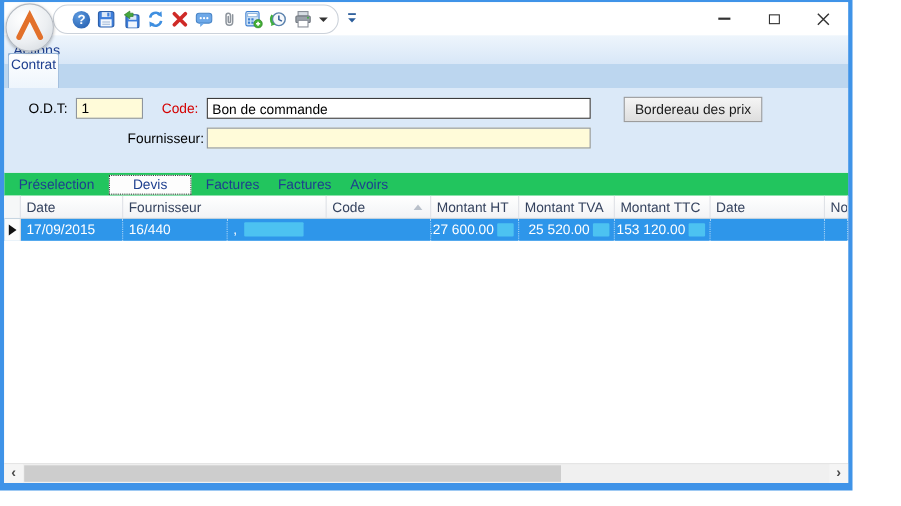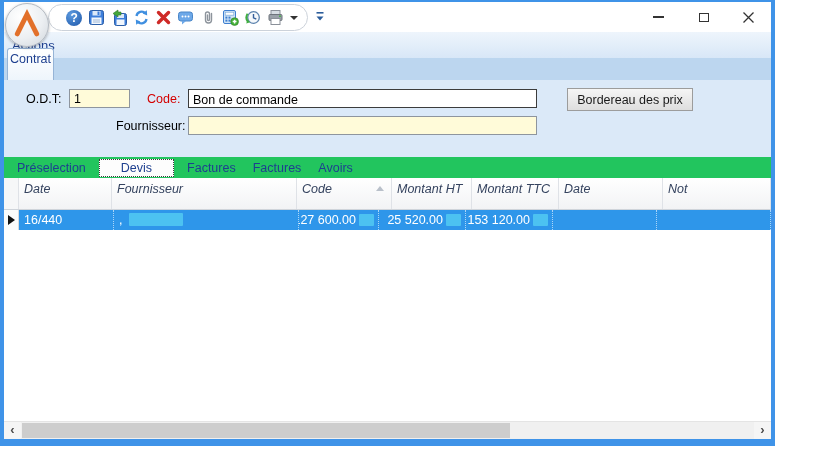--- a/index.html
+++ b/index.html
@@ -48,22 +48,22 @@
   .btn{position:absolute;left:563px;top:8px;width:126px;height:23px;
        background:linear-gradient(#f5f5f5,#dedede);border:1px solid #9c9c9c;
        font-size:12.5px;color:#1a1a1a;font-family:inherit;cursor:pointer;}
   
   .detail-strip{height:21px;background:#22c55e;display:flex;align-items:center;padding-left:9px;gap:9px;
                 box-sizing:border-box;font-size:12.5px;color:#1e3f8f;}
   .dtab{padding:1px 4px;cursor:pointer;white-space:nowrap;}
   .dtab.active{background:#fdfdfd;border:1px dotted #3c3c3c;padding:1px 21px;}
   
   .grid{height:261px;display:flex;flex-direction:column;background:#fff;}
-  .g-header{display:flex;height:32px;background:linear-gradient(#ffffff,#f2f3f5);
-            border-bottom:1px solid #cfd4da;box-sizing:border-box;flex:none;font-style:italic;}
+  .g-header{display:flex;height:21px;background:linear-gradient(#ffffff,#f2f3f5);
+            border-bottom:1px solid #cfd4da;box-sizing:border-box;flex:none;}
   .gh{box-sizing:border-box;border-right:1px solid #dfe2e7;padding:4px 0 0 5px;font-size:12.5px;
       color:#35435f;overflow:hidden;white-space:nowrap;position:relative;cursor:pointer;}
   .gh.marker{width:15px;background:#f6f7f8;cursor:default;}
   .c-date{width:93px;} .c-code{width:95px;} .c-fourn{width:185px;}
   .c-ht{width:80px;} .c-tva{width:87px;} .c-ttc{width:87px;} .c-notes{width:104px;} .c-note2{flex:1;}
   .sort-asc{position:absolute;right:7px;top:8px;width:0;height:0;border-left:4px solid transparent;
             border-right:4px solid transparent;border-bottom:5px solid #b9c0ca;}
   .g-row{display:flex;height:20px;background:#2e96ea;color:#fff;font-size:12.5px;flex:none;cursor:pointer;}
   .gc{box-sizing:border-box;border-right:1px dotted rgba(255,255,255,.6);padding:3px 0 0 5px;
       white-space:nowrap;overflow:hidden;}
@@ -235,29 +235,31 @@
   <div class="grid">
     <div class="g-header">
       <div class="gh marker"></div>
       <div class="gh c-date">Date</div>
       <div class="gh c-fourn">Fournisseur</div>
       <div class="gh c-code">
         <span>Code</span>
         <span class="sort-asc"></span>
       </div>
       <div class="gh c-ht">Montant HT</div>
+      <div class="gh c-tva">Montant TVA</div>
       <div class="gh c-ttc">Montant TTC</div>
       <div class="gh c-notes">Date</div>
       <div class="gh c-note2">Not</div>
     </div>
 
     <div class="g-row">
       <div class="gc marker">
         <span class="row-arrow"></span>
       </div>
+      <div class="gc c-date">17/09/2015</div>
       <div class="gc c-code">16/440</div>
       <div class="gc c-fourn">
         <span>,</span><span class="redact blob-lg"></span>
       </div>
       <div class="gc c-ht num">
         <span>127 600.00</span>
           <span class="redact blob-sm"></span>
       </div>
       <div class="gc c-tva num">
         <span>25 520.00</span>

